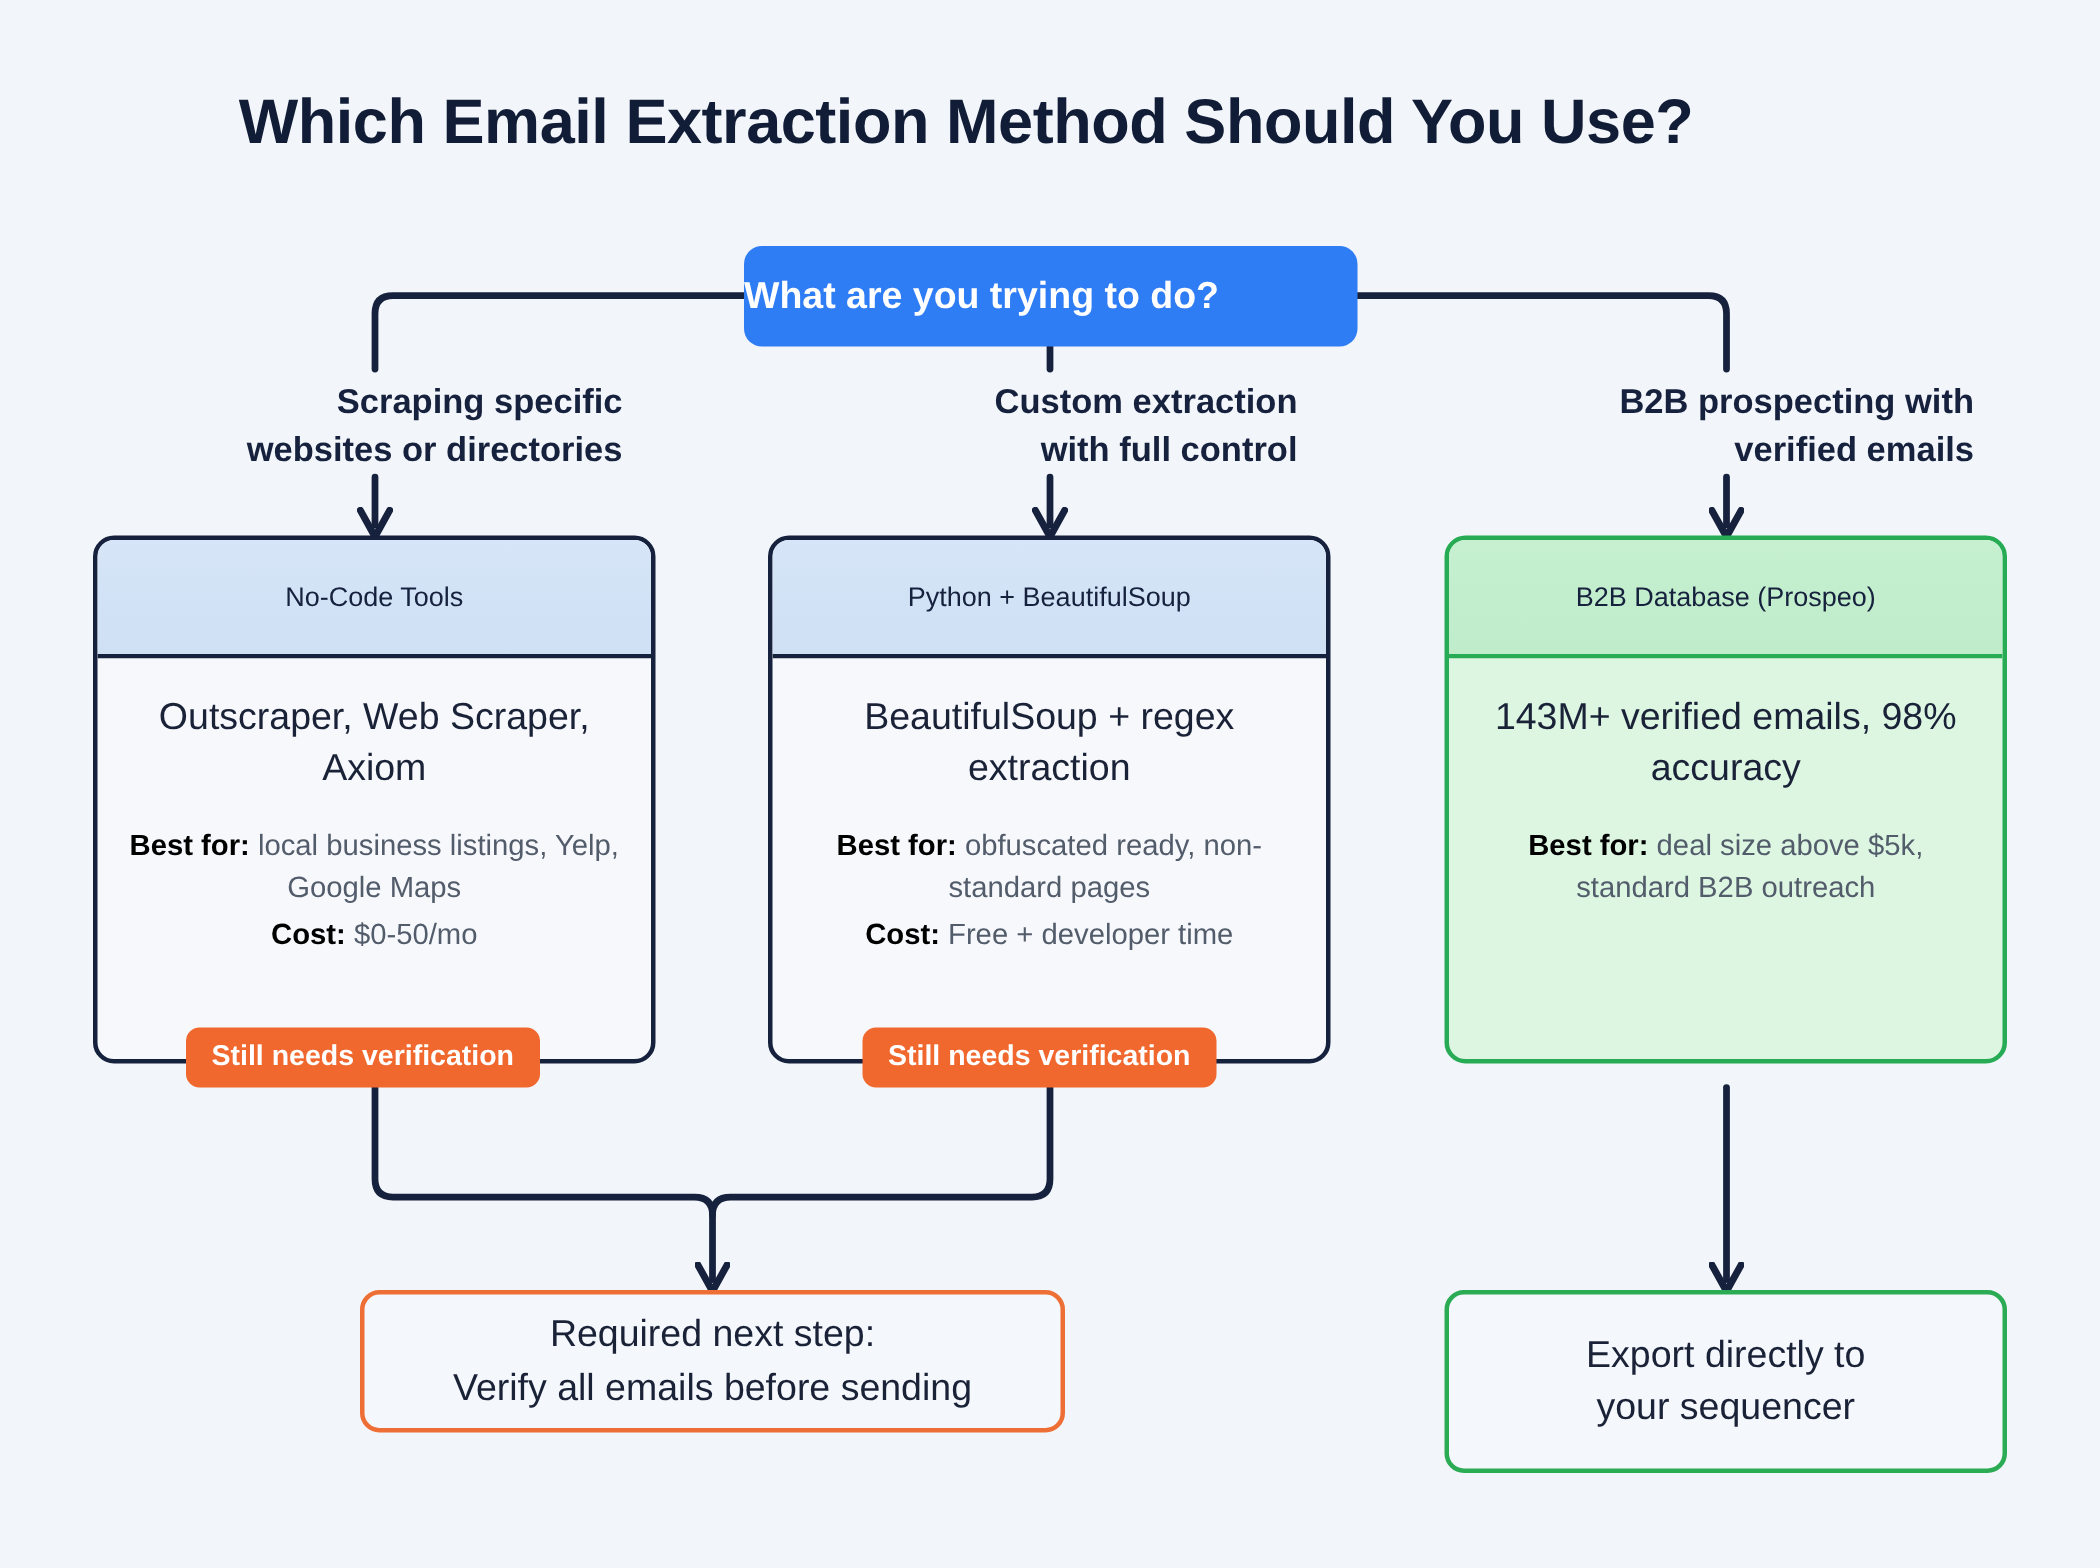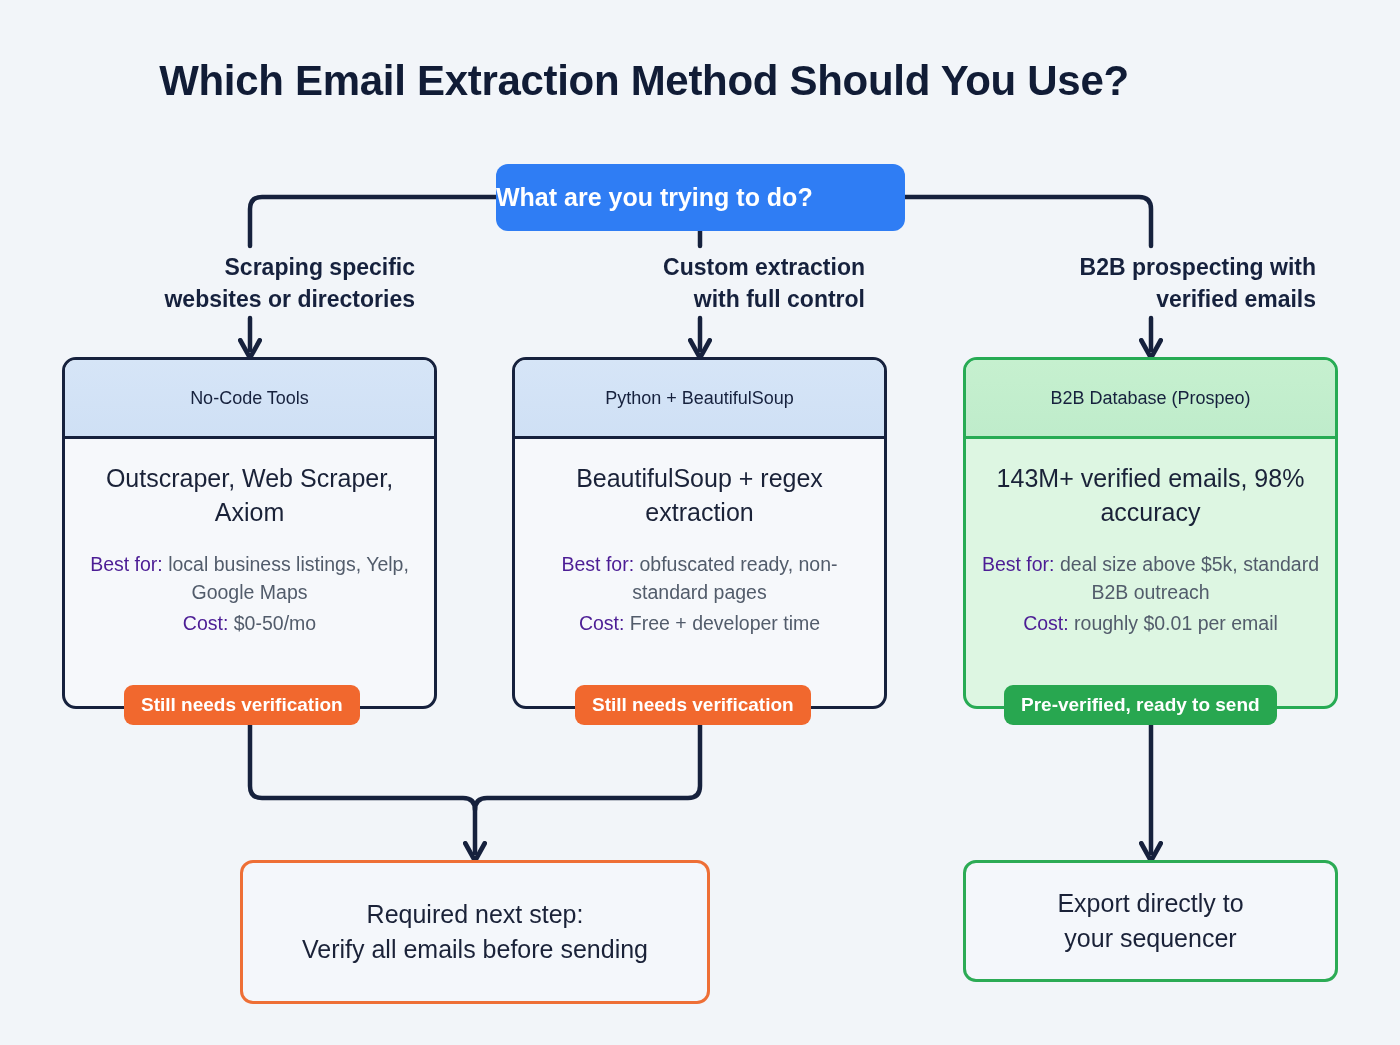--- a/index.html
+++ b/index.html
@@ -122,22 +122,22 @@
     line-height: 1.37;
   }
   .card-meta {
     margin-top: 20px;
     font-size: 19.5px;
     color: #525c6b;
     line-height: 1.45;
   }
   .card-meta .row { margin-top: 3px; }
   .card-meta .k {
-    font-weight: normal;
-    color: #4c1d95;
+    font-weight: bold;
+    color: #000000;
   }
 
   
   .badge {
     position: absolute;
     top: 685px;
     height: 40px;
     border-radius: 9px;
     display: flex;
     align-items: center;
@@ -164,21 +164,21 @@
     text-align: center;
     font-size: 25px;
     color: #1a2238;
     line-height: 1.42;
     background: #f4f7fb;
   }
   #outcome-0 {
     left: 240px;
     top: 860px;
     width: 470px;
-    height: 144px;
+    height: 95px;
     border: 3px solid #ee6f36;
   }
   #outcome-1 {
     left: 963px;
     top: 860px;
     width: 375px;
     height: 122px;
     border: 3px solid #2cab55;
   }
 </style>
@@ -246,28 +246,26 @@
       </div>
     </div>
   </div>
 
   <div class="card" id="card-2">
     <div class="card-header">B2B Database (Prospeo)</div>
     <div class="card-body">
       <div class="card-headline">143M+ verified emails, 98% accuracy</div>
       <div class="card-meta">
         <div class="row"><span class="k">Best for:</span><span> deal size above $5k, standard B2B outreach</span></div>
-        <div class="row"><span class="k">Cost:</span><span> roughly $0.01 per email</span></div>
       </div>
     </div>
   </div>
 
   <div class="badge" id="badge-0">Still needs verification</div>
   <div class="badge" id="badge-1">Still needs verification</div>
-  <div class="badge" id="badge-2">Pre-verified, ready to send</div>
 
   <div class="outcome" id="outcome-0">
     <span style="white-space:pre-line">Required next step:
 Verify all emails before sending</span>
   </div>
   <div class="outcome" id="outcome-1">
     <span style="white-space:pre-line">Export directly to
 your sequencer</span>
   </div>
 

